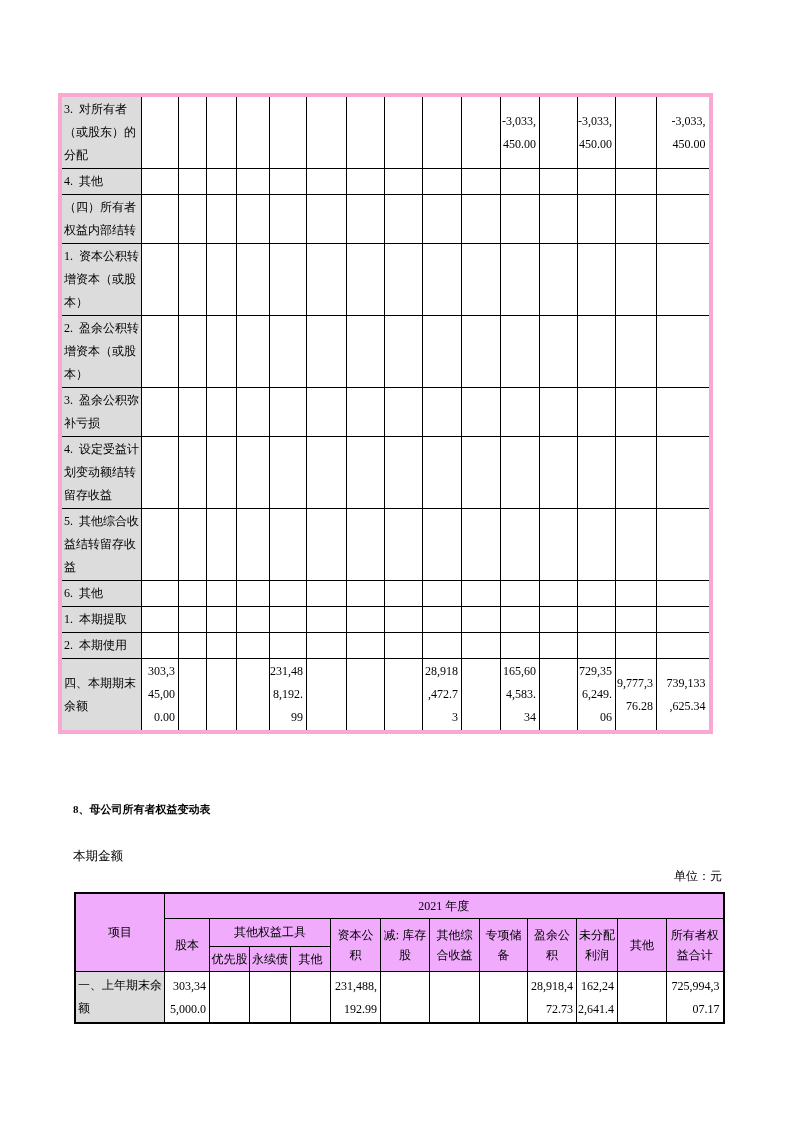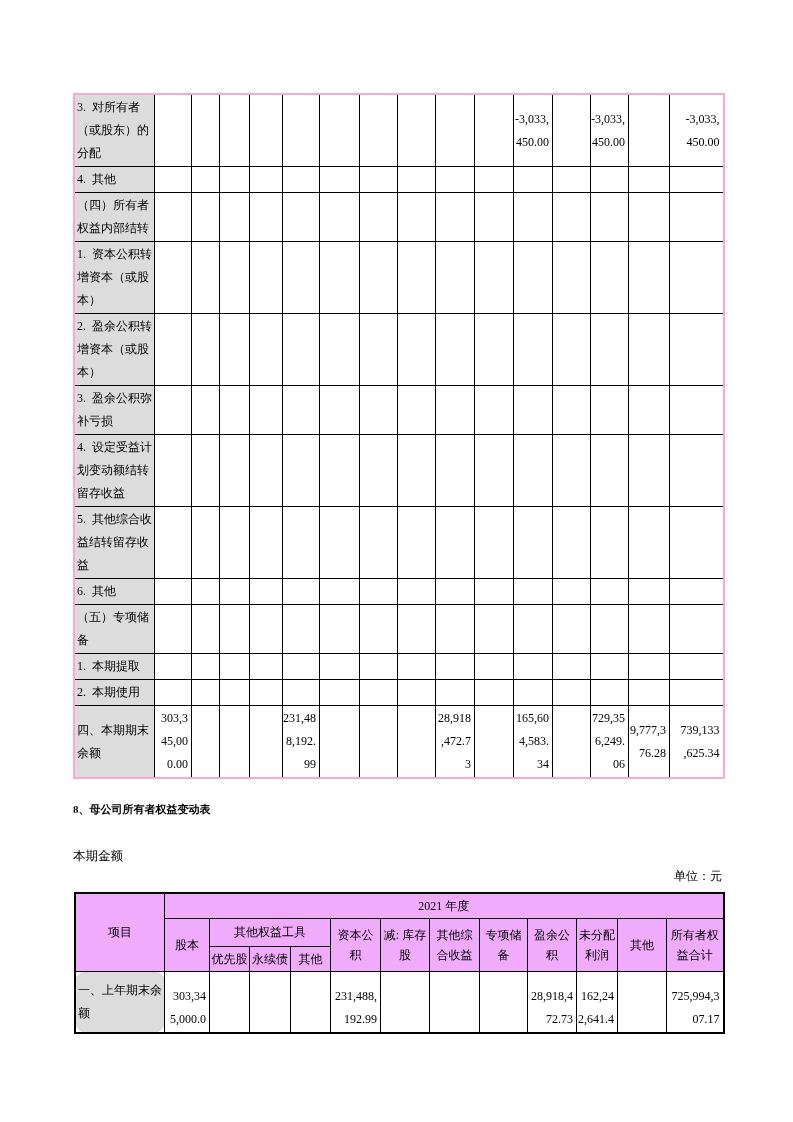--- a/index.html
+++ b/index.html
@@ -15,39 +15,39 @@
   td, th {
     border:1px solid #000;
     vertical-align:middle;
     white-space:pre;
     overflow:hidden;
     font-weight:normal;
     font-size:12px;
   }
 
   
-  .t1 { position:absolute; top:93px; left:73px; border:2px solid #f9a8d4; }
+  .t1 { position:absolute; top:93px; left:58px; border:4px solid #f9a8d4; }
   .t1 td { line-height:23px; }
   .t1 td.lbl { background:#DCDCDC; text-align:left; padding:1px 2px; }
   .t1 td.num { text-align:right; padding:1px 3px 1px 0; }
 
   
   .heading { position:absolute; top:802px; left:73px; font-size:11px; font-weight:bold; }
   .period  { position:absolute; top:848px; left:73px; font-size:12.5px; }
   .unit    { position:absolute; top:868px; left:73px; width:649px; text-align:right; font-size:12px; }
 
   
   .t2 { position:absolute; top:892px; left:74px; border:2px solid #000; }
   .t2 th { background:#f0abfc; text-align:center; line-height:20px; padding:0 1px; }
   .t2 tr.hr1 { height:25px; }
   .t2 tr.hr2 { height:28px; }
   .t2 tr.hr3 { height:25px; }
   .t2 td { line-height:23px; }
-  .t2 td.lbl { background:#DCDCDC; text-align:left; padding:1px 2px;border-radius:12px; }
-  .t2 td.num { text-align:right; padding:13px 3px 1px 0; }
+  .t2 td.lbl { background:#DCDCDC; text-align:left; padding:1px 2px; }
+  .t2 td.num { text-align:right; padding:3px 3px 1px 0; }
 </style>
 </head>
 <body>
 
 <div class="page">
 
   <table class="t1">
     <colgroup id="cg1">
         <col style="width: 80px;">
         <col style="width: 37px;">
@@ -221,39 +221,20 @@
           <td class="num"></td>
           <td class="num"></td>
           <td class="num"></td>
           <td class="num"></td>
           <td class="num"></td>
           <td class="num"></td>
           <td class="num"></td>
         </tr>
         <tr>
           <td class="lbl">6.  其他</td>
-          <td class="num"></td>
-          <td class="num"></td>
-          <td class="num"></td>
-          <td class="num"></td>
-          <td class="num"></td>
-          <td class="num"></td>
-          <td class="num"></td>
-          <td class="num"></td>
-          <td class="num"></td>
-          <td class="num"></td>
-          <td class="num"></td>
-          <td class="num"></td>
-          <td class="num"></td>
-          <td class="num"></td>
-          <td class="num"></td>
-        </tr>
-        <tr>
-          <td class="lbl">（五）专项储
-备</td>
           <td class="num"></td>
           <td class="num"></td>
           <td class="num"></td>
           <td class="num"></td>
           <td class="num"></td>
           <td class="num"></td>
           <td class="num"></td>
           <td class="num"></td>
           <td class="num"></td>
           <td class="num"></td>

